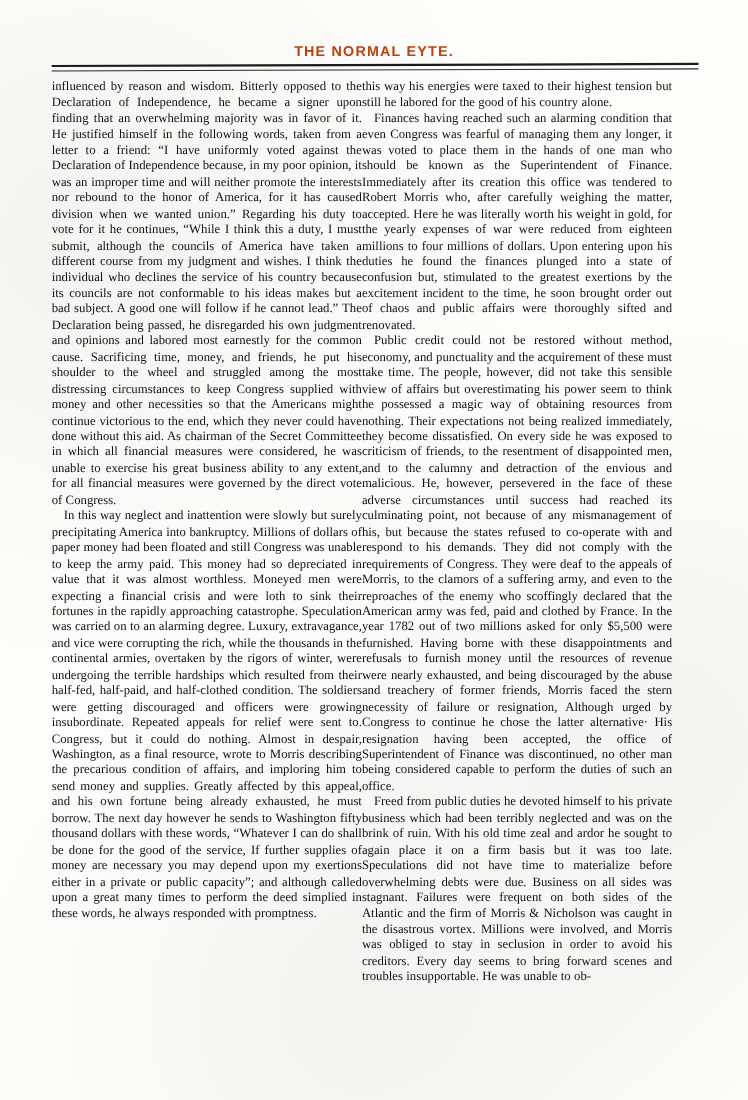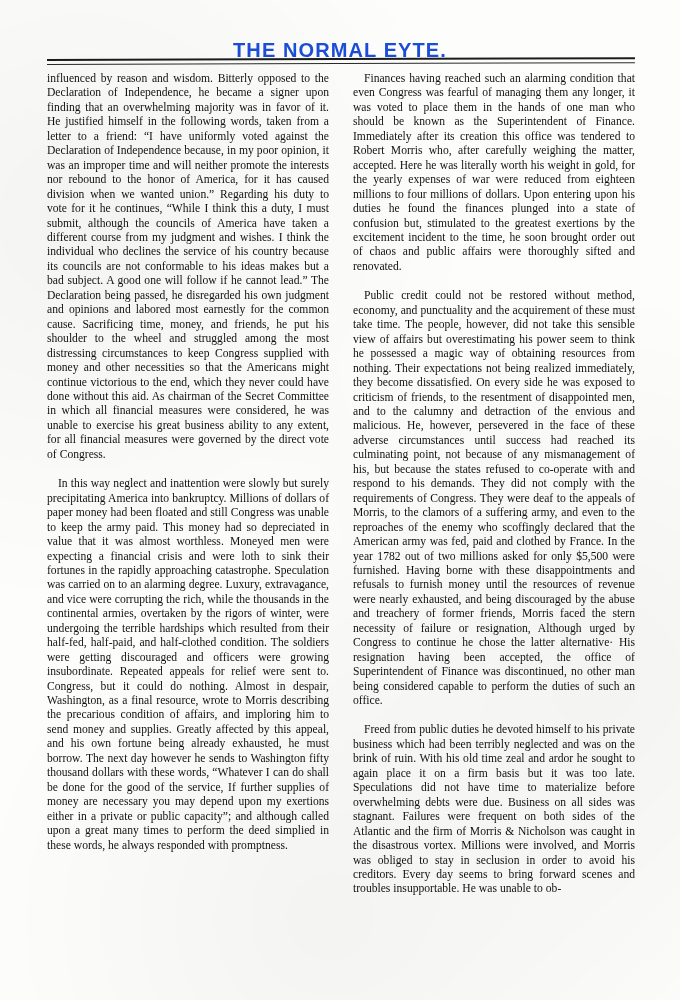--- a/index.html
+++ b/index.html
@@ -29,24 +29,24 @@
   
   .masthead {
     position: absolute;
     left: 0;
     top: 40px;
     width: 680px;
     text-align: center;
   }
   .masthead-title {
     font-family: "Liberation Sans", "DejaVu Sans", sans-serif;
-    font-size: 20px;
+    font-size: 13px;
     font-weight: bold;
     letter-spacing: 1.1px;
-    color: #1d4ed8;
+    color: #c2410c;
     line-height: 1;
     margin: 0;
     padding: 0;
   }
 
   
   .rule-wrap {
     position: absolute;
     left: 47px;
     top: 59px;
@@ -74,41 +74,41 @@
 
   
   .columns {
     position: absolute;
     left: 47px;
     top: 72px;
     width: 588px;
     height: 890px;
     display: flex;
     flex-direction: row;
-    justify-content: space-between;
+    justify-content: flex-start;
   }
   .column {
     width: 282px;
   }
 
   .column p {
     margin: 0;
     font-size: 11.6px;
     line-height: 14.45px;
     text-align: justify;
     text-justify: inter-word;
     color: #121212;
     hyphens: none;
     word-spacing: 0.1px;
   }
   .column p.indent {
     text-indent: 11px;
   }
   .column p + p {
-    margin-top: 15px;
+    margin-top: 0;
   }
 
   
   .grain {
     position: absolute;
     left: 0;
     top: 0;
     width: 680px;
     height: 1000px;
     pointer-events: none;
@@ -134,20 +134,21 @@
   </div>
 
   <div class="columns">
 
     <div class="column">
       <p>influenced by reason and wisdom. Bitterly opposed to the Declaration of Independence, he became a signer upon finding that an overwhelming majority was in favor of it. He justified himself in the following words, taken from a letter to a friend: “I have uniformly voted against the Declaration of Independence because, in my poor opinion, it was an improper time and will neither promote the interests nor rebound to the honor of America, for it has caused division when we wanted union.” Regarding his duty to vote for it he continues, “While I think this a duty, I must submit, although the councils of America have taken a different course from my judgment and wishes. I think the individual who declines the service of his country because its councils are not conformable to his ideas makes but a bad subject. A good one will follow if he cannot lead.” The Declaration being passed, he disregarded his own judgment and opinions and labored most earnestly for the common cause. Sacrificing time, money, and friends, he put his shoulder to the wheel and struggled among the most distressing circumstances to keep Congress supplied with money and other necessities so that the Americans might continue victorious to the end, which they never could have done without this aid. As chairman of the Secret Committee in which all financial measures were considered, he was unable to exercise his great business ability to any extent, for all financial measures were governed by the direct vote of Congress.</p>
       <p class="indent">In this way neglect and inattention were slowly but surely precipitating America into bankruptcy. Millions of dollars of paper money had been floated and still Congress was unable to keep the army paid. This money had so depreciated in value that it was almost worthless. Moneyed men were expecting a financial crisis and were loth to sink their fortunes in the rapidly approaching catastrophe. Speculation was carried on to an alarming degree. Luxury, extravagance, and vice were corrupting the rich, while the thousands in the continental armies, overtaken by the rigors of winter, were undergoing the terrible hardships which resulted from their half-fed, half-paid, and half-clothed condition. The soldiers were getting discouraged and officers were growing insubordinate. Repeated appeals for relief were sent to. Congress, but it could do nothing. Almost in despair, Washington, as a final resource, wrote to Morris describing the precarious condition of affairs, and imploring him to send money and supplies. Greatly affected by this appeal, and his own fortune being already exhausted, he must borrow. The next day however he sends to Washington fifty thousand dollars with these words, “Whatever I can do shall be done for the good of the service, If further supplies of money are necessary you may depend upon my exertions either in a private or public capacity”; and although called upon a great many times to perform the deed simplied in these words, he always responded with promptness.</p>
     </div>
 
     <div class="column">
+      <p>this way his energies were taxed to their highest tension but still he labored for the good of his country alone.</p>
       <p class="indent">Finances having reached such an alarming condition that even Congress was fearful of managing them any longer, it was voted to place them in the hands of one man who should be known as the Superintendent of Finance. Immediately after its creation this office was tendered to Robert Morris who, after carefully weighing the matter, accepted. Here he was literally worth his weight in gold, for the yearly expenses of war were reduced from eighteen millions to four millions of dollars. Upon entering upon his duties he found the finances plunged into a state of confusion but, stimulated to the greatest exertions by the excitement incident to the time, he soon brought order out of chaos and public affairs were thoroughly sifted and renovated.</p>
       <p class="indent">Public credit could not be restored without method, economy, and punctuality and the acquirement of these must take time. The people, however, did not take this sensible view of affairs but overestimating his power seem to think he possessed a magic way of obtaining resources from nothing. Their expectations not being realized immediately, they become dissatisfied. On every side he was exposed to criticism of friends, to the resentment of disappointed men, and to the calumny and detraction of the envious and malicious. He, however, persevered in the face of these adverse circumstances until success had reached its culminating point, not because of any mismanagement of his, but because the states refused to co-operate with and respond to his demands. They did not comply with the requirements of Congress. They were deaf to the appeals of Morris, to the clamors of a suffering army, and even to the reproaches of the enemy who scoffingly declared that the American army was fed, paid and clothed by France. In the year 1782 out of two millions asked for only $5,500 were furnished. Having borne with these disappointments and refusals to furnish money until the resources of revenue were nearly exhausted, and being discouraged by the abuse and treachery of former friends, Morris faced the stern necessity of failure or resignation, Although urged by Congress to continue he chose the latter alternative· His resignation having been accepted, the office of Superintendent of Finance was discontinued, no other man being considered capable to perform the duties of such an office.</p>
       <p class="indent">Freed from public duties he devoted himself to his private business which had been terribly neglected and was on the brink of ruin. With his old time zeal and ardor he sought to again place it on a firm basis but it was too late. Speculations did not have time to materialize before overwhelming debts were due. Business on all sides was stagnant. Failures were frequent on both sides of the Atlantic and the firm of Morris &amp; Nicholson was caught in the disastrous vortex. Millions were involved, and Morris was obliged to stay in seclusion in order to avoid his creditors. Every day seems to bring forward scenes and troubles insupportable. He was unable to ob-</p>
     </div>
 
   </div>
 
   <div class="grain"></div>
 </div>
 

